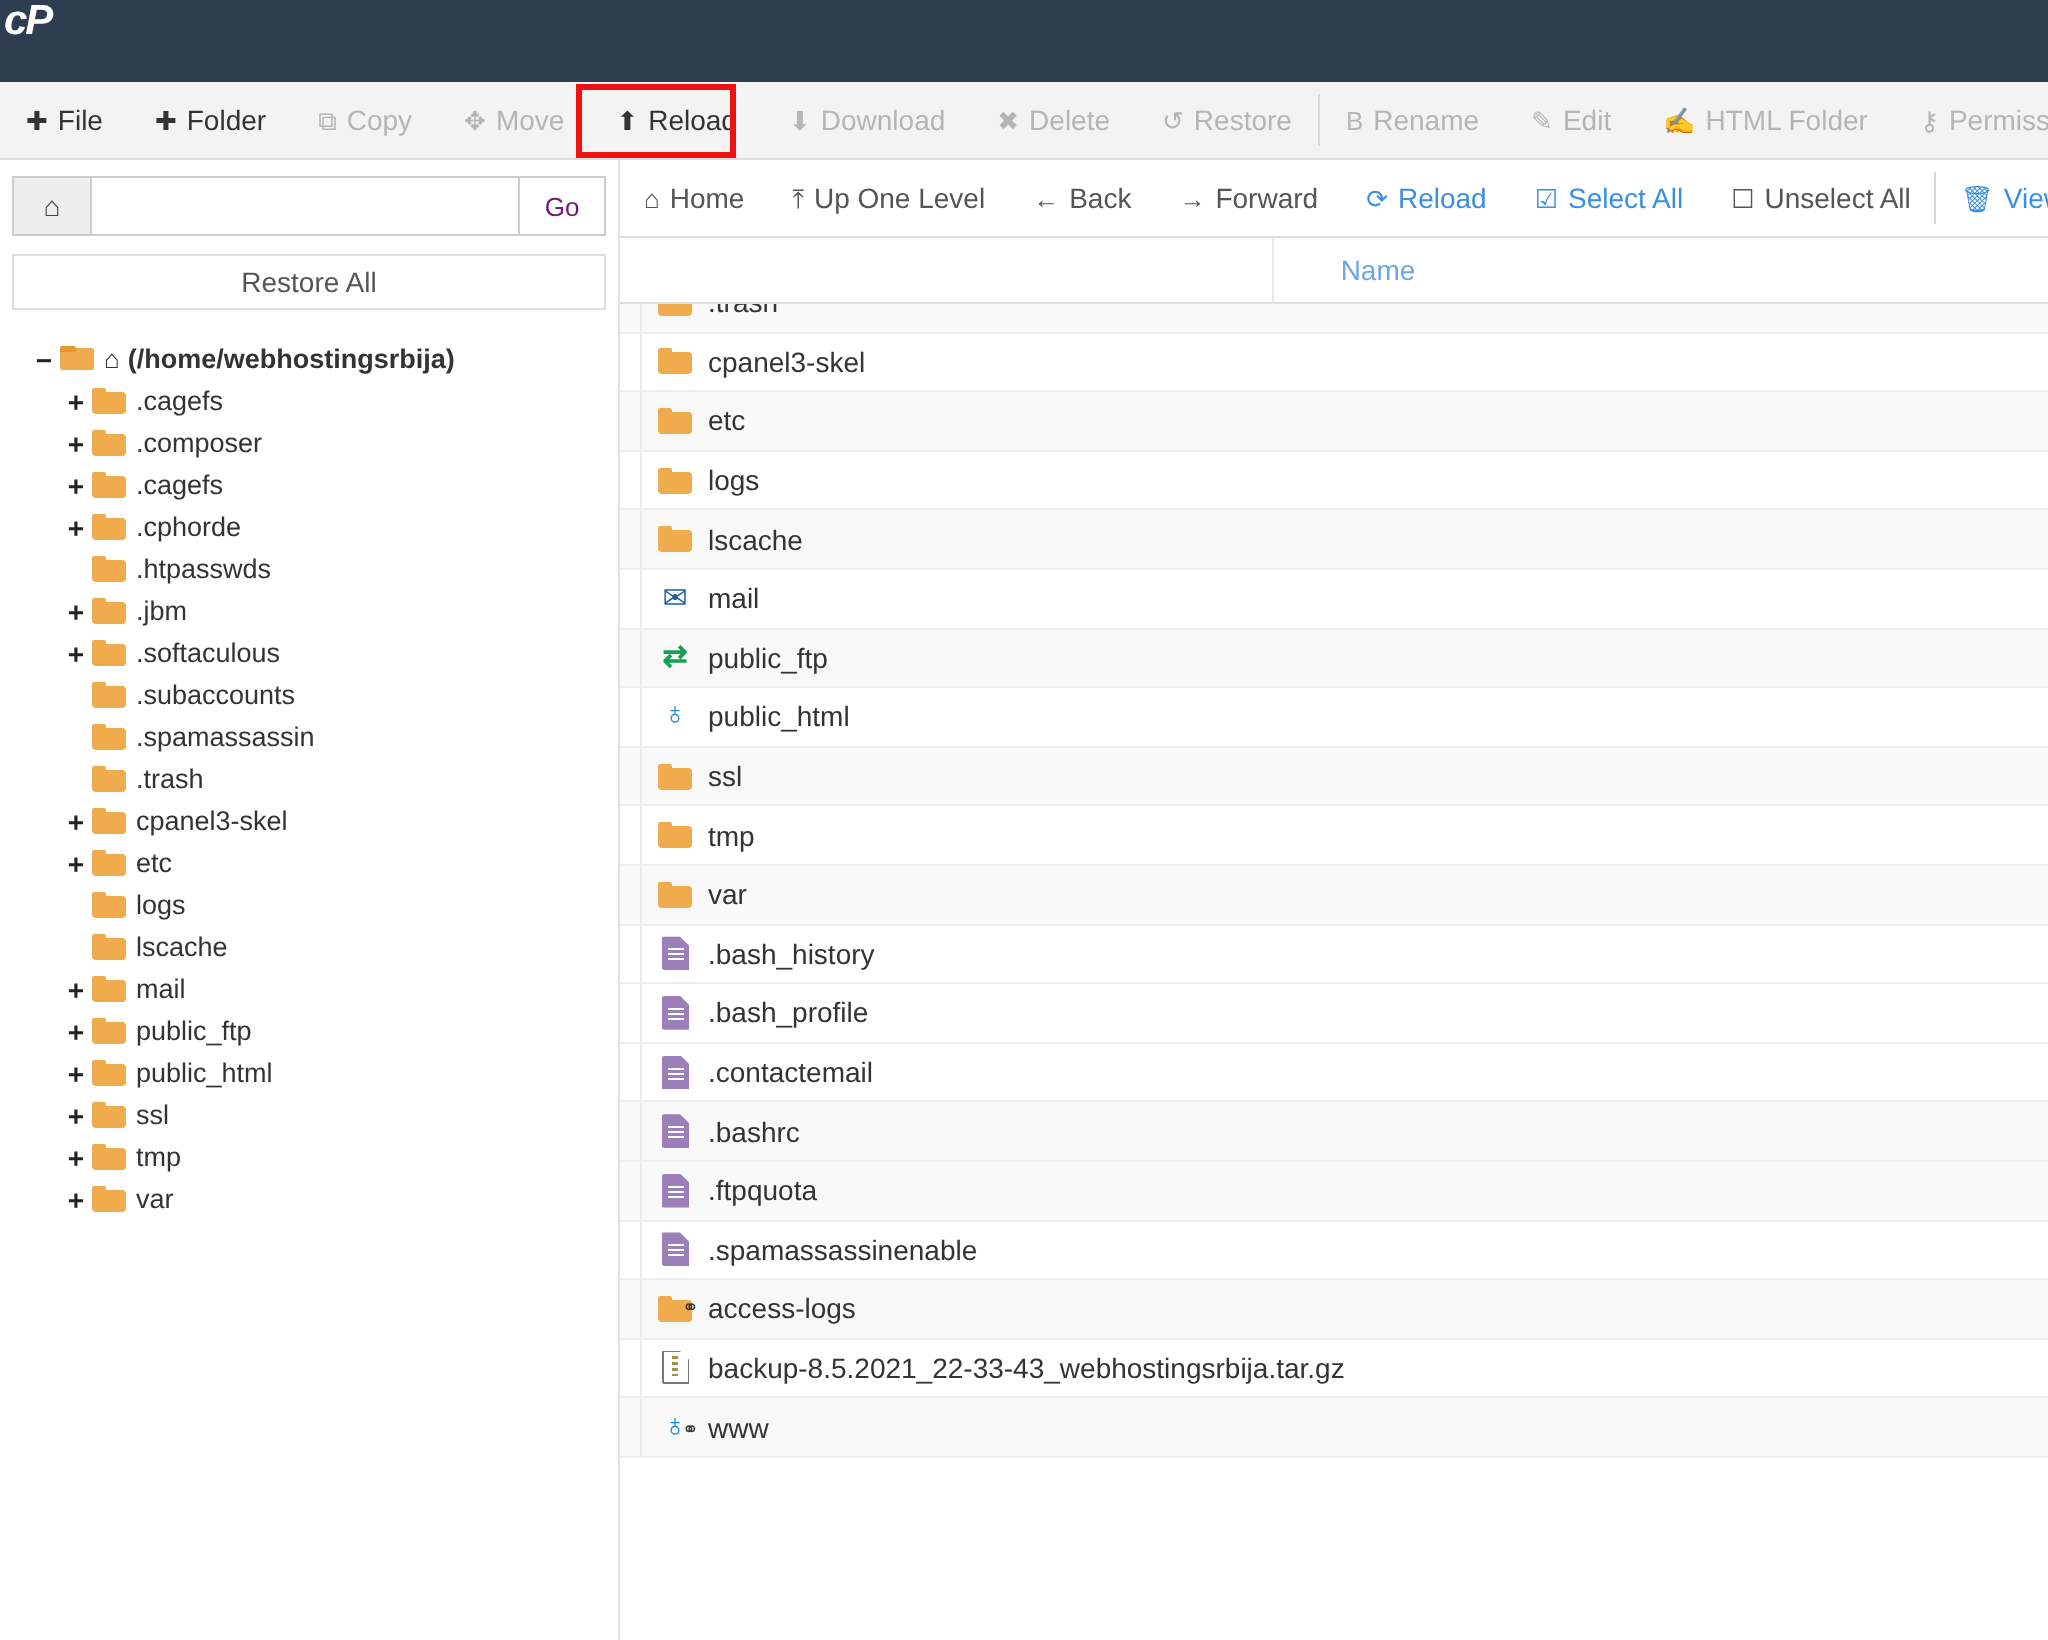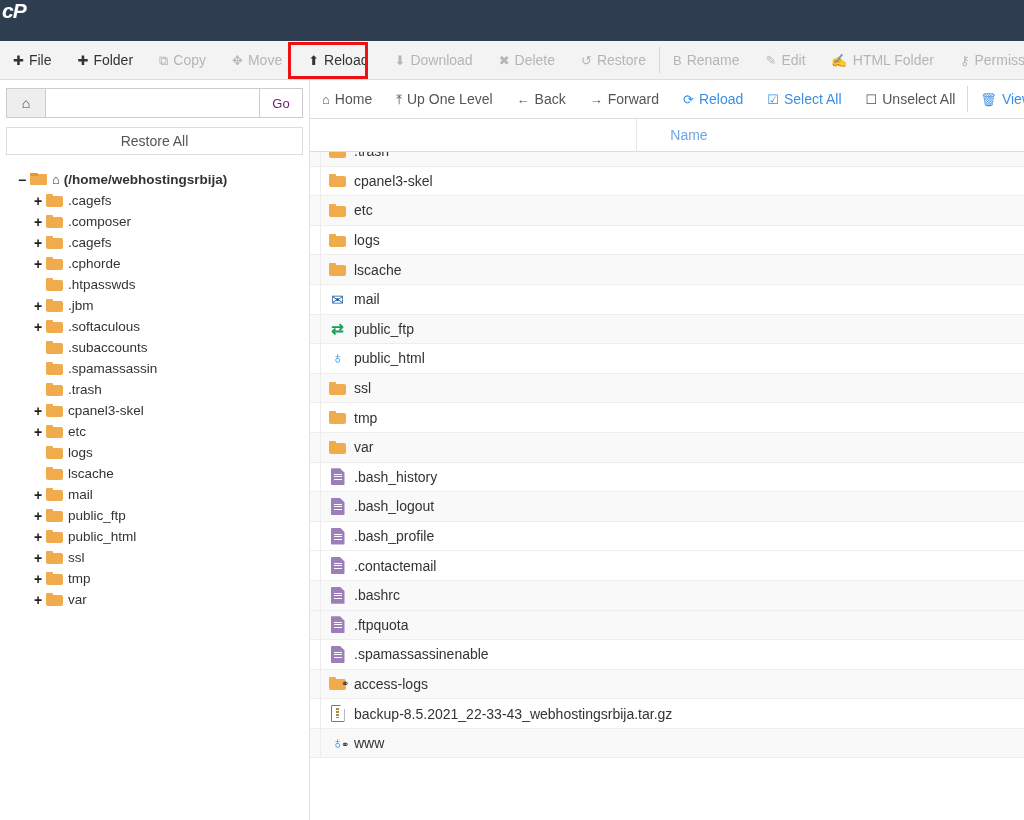--- a/index.html
+++ b/index.html
@@ -531,27 +531,20 @@
             </div>
             <div class="nm">var</div>
           </div>
           <div class="frow">
             <div class="gutter"></div>
             <div class="ic">
               <span class="ic-doc"></span>
             </div>
             <div class="nm">.bash_history</div>
           </div>
-          <div class="frow alt">
-            <div class="gutter"></div>
-            <div class="ic">
-              <span class="ic-doc"></span>
-            </div>
-            <div class="nm">.bash_logout</div>
-          </div>
           <div class="frow">
             <div class="gutter"></div>
             <div class="ic">
               <span class="ic-doc"></span>
             </div>
             <div class="nm">.bash_profile</div>
           </div>
           <div class="frow">
             <div class="gutter"></div>
             <div class="ic">

